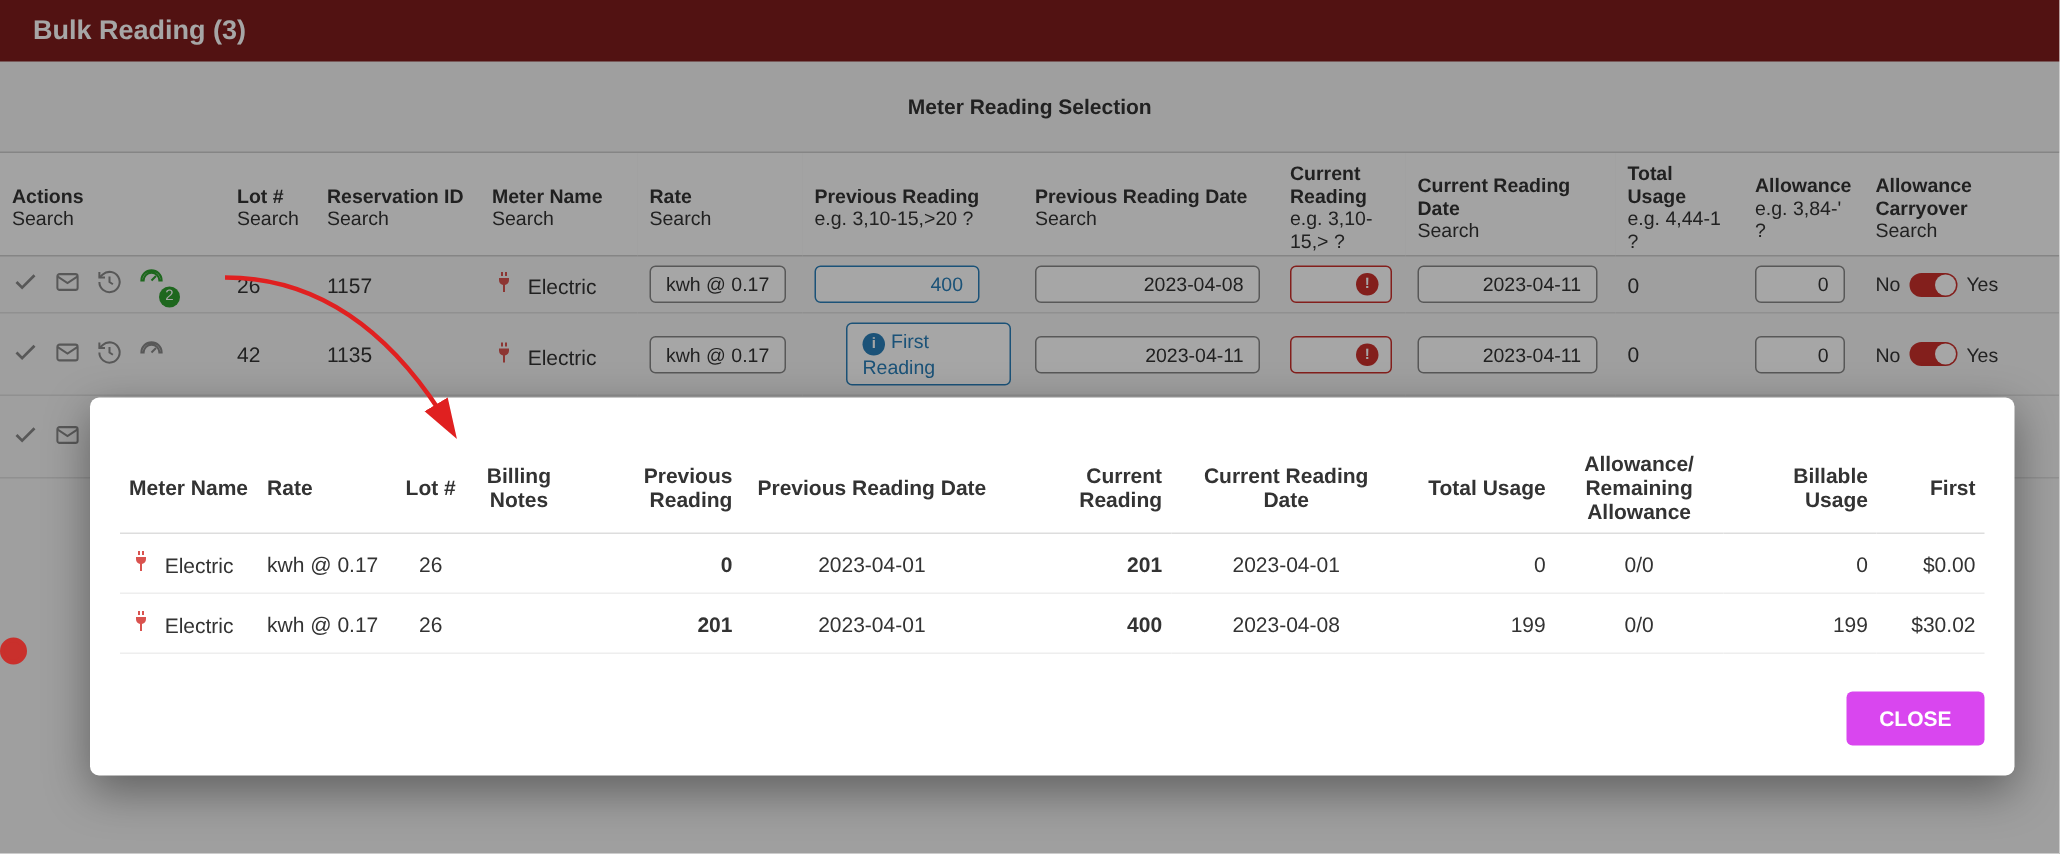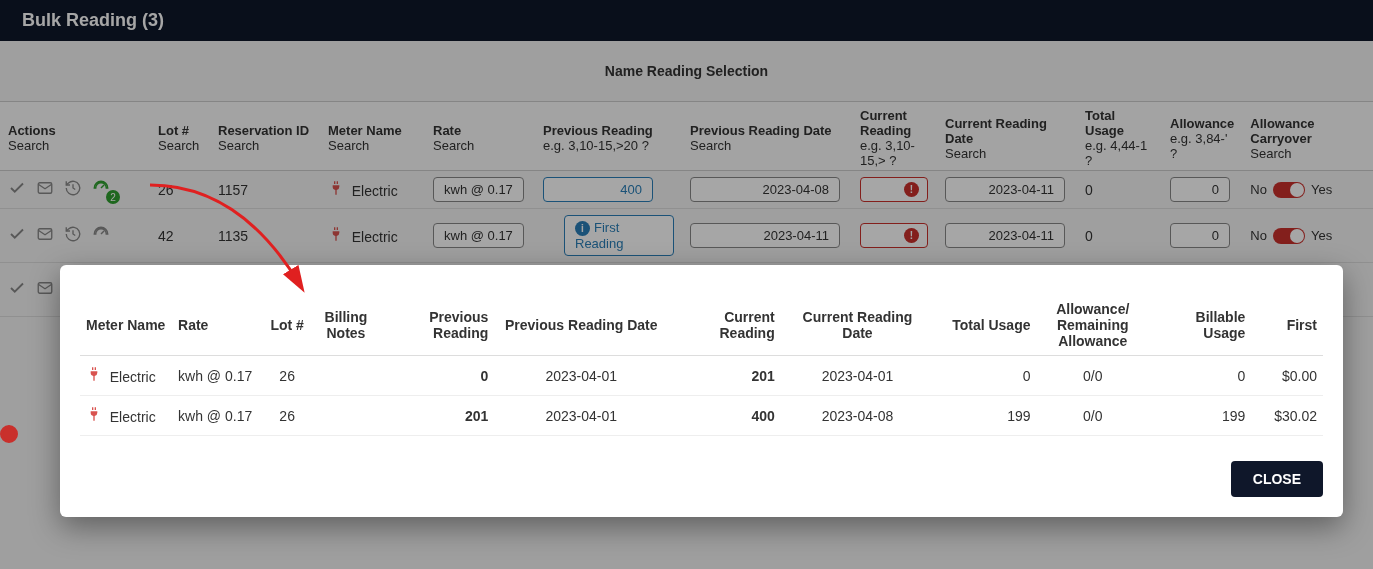--- a/index.html
+++ b/index.html
@@ -1,18 +1,18 @@
 <!DOCTYPE html>
 <html><head>
 <meta charset="utf-8">
 <style>
   * { box-sizing: border-box; margin: 0; padding: 0; }
   html, body { width: 1373px; height: 569px; font-family: Arial, Helvetica, sans-serif; font-size: 13px; color: #333; overflow: hidden; position: relative; background:#f5f5f5; }
   .overlay { position:absolute; inset:0; background: rgba(0,0,0,0.35); z-index: 5; }
-  .header-bar { background:#0f172a; color:#fff; padding:10px 22px; font-size:18px; font-weight:600; }
+  .header-bar { background:#7f1d1d; color:#fff; padding:10px 22px; font-size:18px; font-weight:600; }
   .section-title { text-align:center; font-weight:700; padding:22px 0; border-bottom:1px solid #ccc; font-size:14px;}
   table.grid { width:100%; border-collapse:collapse; }
   table.grid th { text-align:left; font-size:13px; font-weight:700; padding:6px 8px 2px 8px; border-bottom:1px solid #ccc; background:#fafafa;}
   table.grid th .sr { font-weight:400; font-size:13px; display:block; }
   table.grid td { padding:6px 8px; border-bottom:1px solid #ddd; vertical-align:middle; font-size:14px;}
   .action-icons { display:flex; gap:10px; align-items:center; color:#888; }
   .action-icons svg { width:18px; height:18px; }
   .plug { color:#d9534f; display:inline-flex; align-items:center; }
   .rate-pill { display:inline-block; border:1px solid #888; border-radius:4px; padding:4px 10px; font-size:13px; background:#fff;}
   .prev-read { display:inline-block; border:1px solid #2a7fb8; color:#2a7fb8; border-radius:4px; padding:4px 10px; font-size:13px; text-align:right; width:110px; background:#fff;}
@@ -31,38 +31,38 @@
   .modal { position:absolute; left:60px; right:30px; top:265px; background:#fff; border-radius:6px; box-shadow:0 10px 30px rgba(0,0,0,0.4); z-index:10; padding:30px 20px 20px 20px; }
   .modal table { width:100%; border-collapse:collapse;}
   .modal th { font-size:14px; font-weight:700; text-align:center; padding:6px; border-bottom:1px solid #ddd; }
   .modal th.left { text-align:left; }
   .modal th.right { text-align:right; }
   .modal td { font-size:14px; padding:10px 6px; border-bottom:1px solid #eee; text-align:center;}
   .modal td.left { text-align:left; }
   .modal td.right { text-align:right; }
   .modal td.bold { font-weight:700; }
   .modal-footer { display:flex; justify-content:flex-end; padding-top:25px;}
-  .btn-close { background:#0f172a; color:#fff; border:none; padding:10px 22px; font-weight:700; border-radius:4px; cursor:pointer; font-size:14px;}
+  .btn-close { background:#d946ef; color:#fff; border:none; padding:10px 22px; font-weight:700; border-radius:4px; cursor:pointer; font-size:14px;}
 
   
   .arrow-svg { position:absolute; left:140px; top:165px; z-index:20; pointer-events:none;}
 
   
   .red-dot { position:absolute; left:0px; top:425px; width:18px; height:18px; border-radius:50%; border:3px solid #c9302c; background:#c9302c; z-index:7;}
 
   
   .info-circ { display:inline-flex; align-items:center; justify-content:center; width:15px; height:15px; border-radius:50%; background:#2a7fb8; color:#fff; font-size:10px; font-weight:700; margin-right:4px;}
   .err-circ { display:inline-flex; align-items:center; justify-content:center; width:15px; height:15px; border-radius:50%; background:#c9302c; color:#fff; font-size:10px; font-weight:700;}
 </style>
 </head>
 <body>
 
 <div>
   <div class="header-bar">Bulk Reading (3)</div>
-  <div class="section-title">Name Reading Selection</div>
+  <div class="section-title">Meter Reading Selection</div>
 
   <table class="grid">
     <thead>
       <tr>
         <th style="width:150px"><span>Actions</span><span class="sr">Search</span></th>
         <th style="width:60px"><span>Lot #</span><span class="sr">Search</span></th>
         <th style="width:110px"><span>Reservation ID</span><span class="sr">Search</span></th>
         <th style="width:105px"><span>Meter Name</span><span class="sr">Search</span></th>
         <th style="width:110px"><span>Rate</span><span class="sr">Search</span></th>
         <th style="width:120px"><span>Previous Reading</span><span class="sr">e.g. 3,10-15,&gt;20 ?</span></th>

